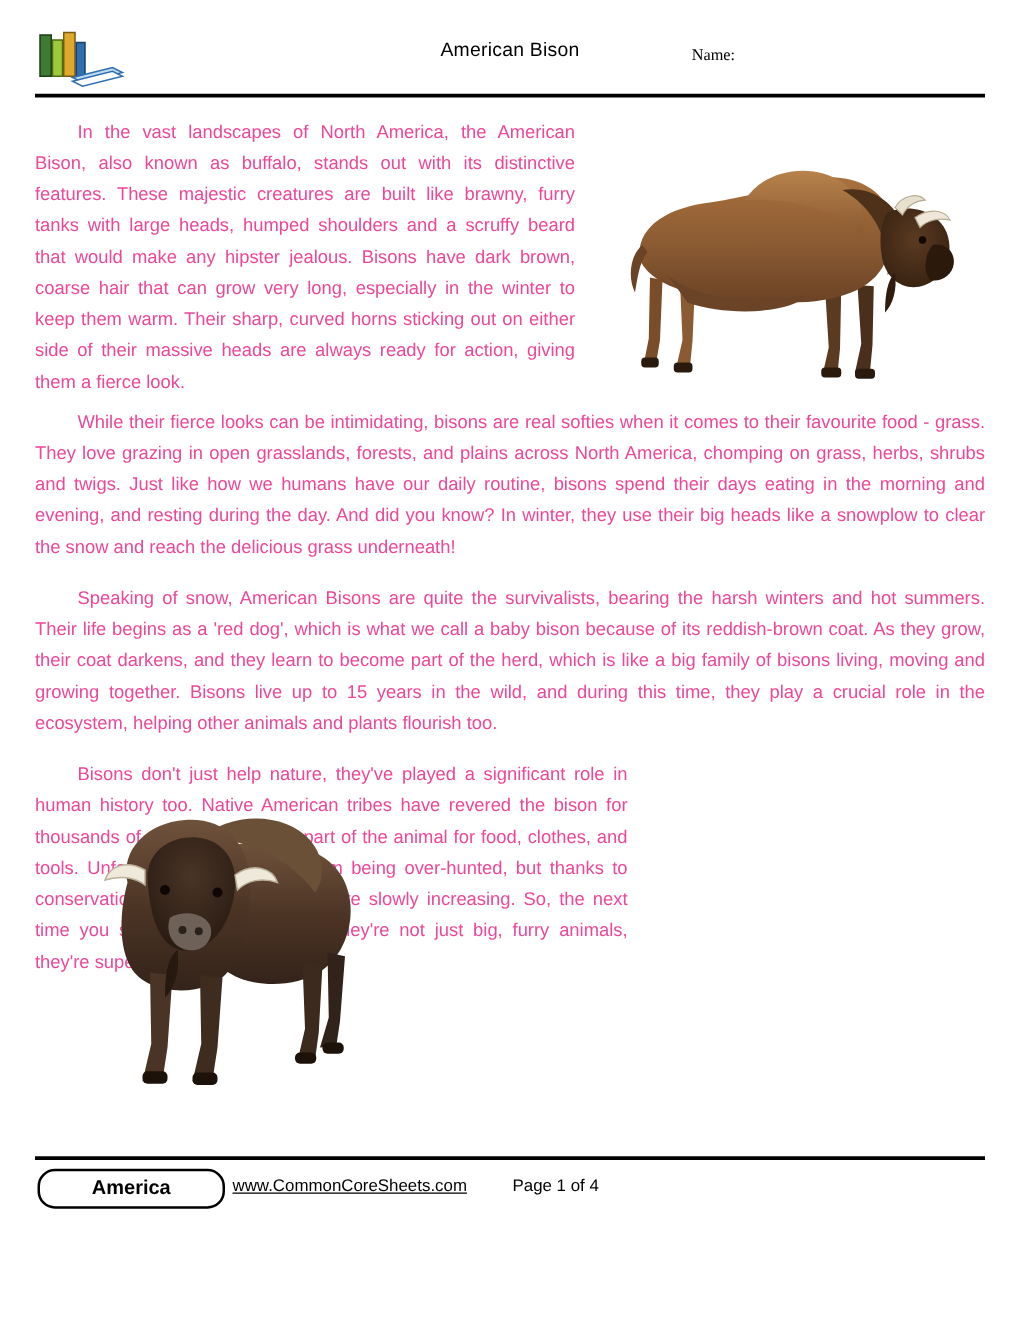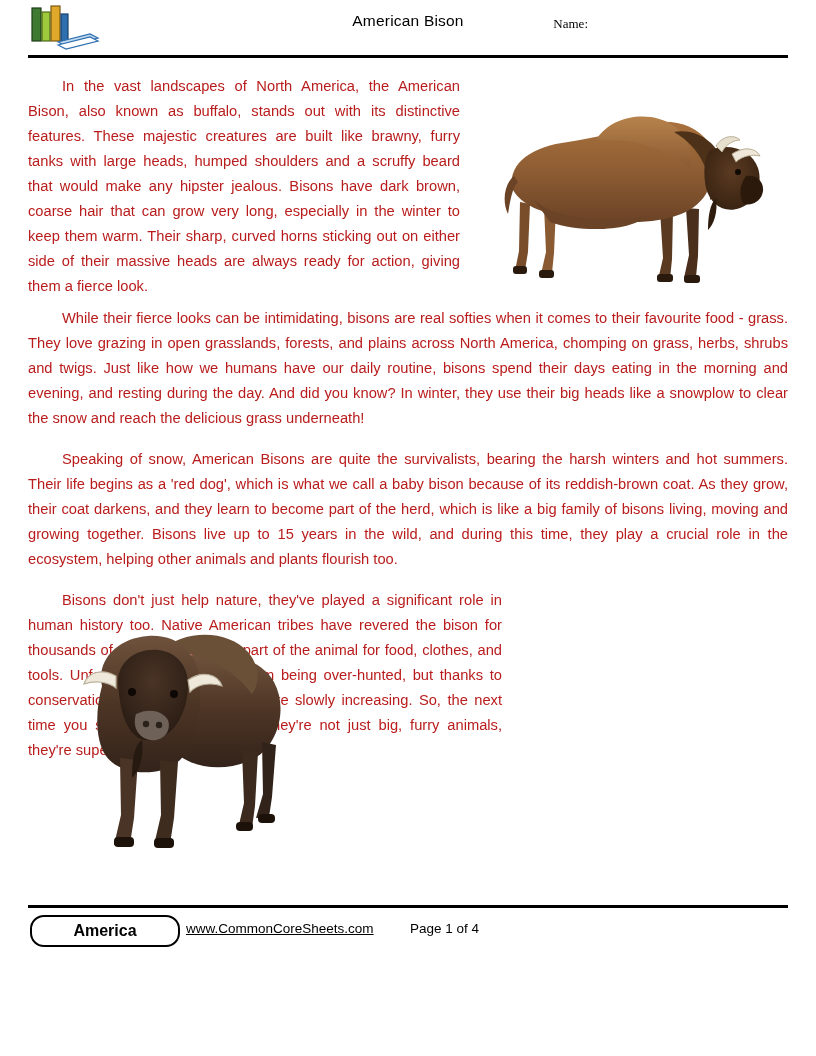--- a/index.html
+++ b/index.html
@@ -14,20 +14,21 @@
     color: #000000;
     position: relative;
     overflow: hidden;
   }
   .page {
     position: relative;
     width: 816px;
     height: 971px;
     box-sizing: border-box;
     padding: 0 28px;
+    margin-top: 20px;
   }
 
   
   .header {
     position: relative;
     height: 58px;
   }
   .header-rule {
     position: absolute;
     left: 0;
@@ -64,21 +65,21 @@
   .content {
     position: relative;
     padding-top: 16px;
   }
   p.para {
     margin: 0 0 16px 0;
     font-size: 14.7px;
     line-height: 25px;
     text-align: justify;
     text-justify: inter-word;
-    color: #b91c1c;
+    color: #ec4899;
   }
   p.para::first-letter { }
   .indent { display: inline-block; width: 34px; }
 
   .block-wrap {
     position: relative;
     min-height: 232px;
   }
   .para-1 {
     width: 432px;

